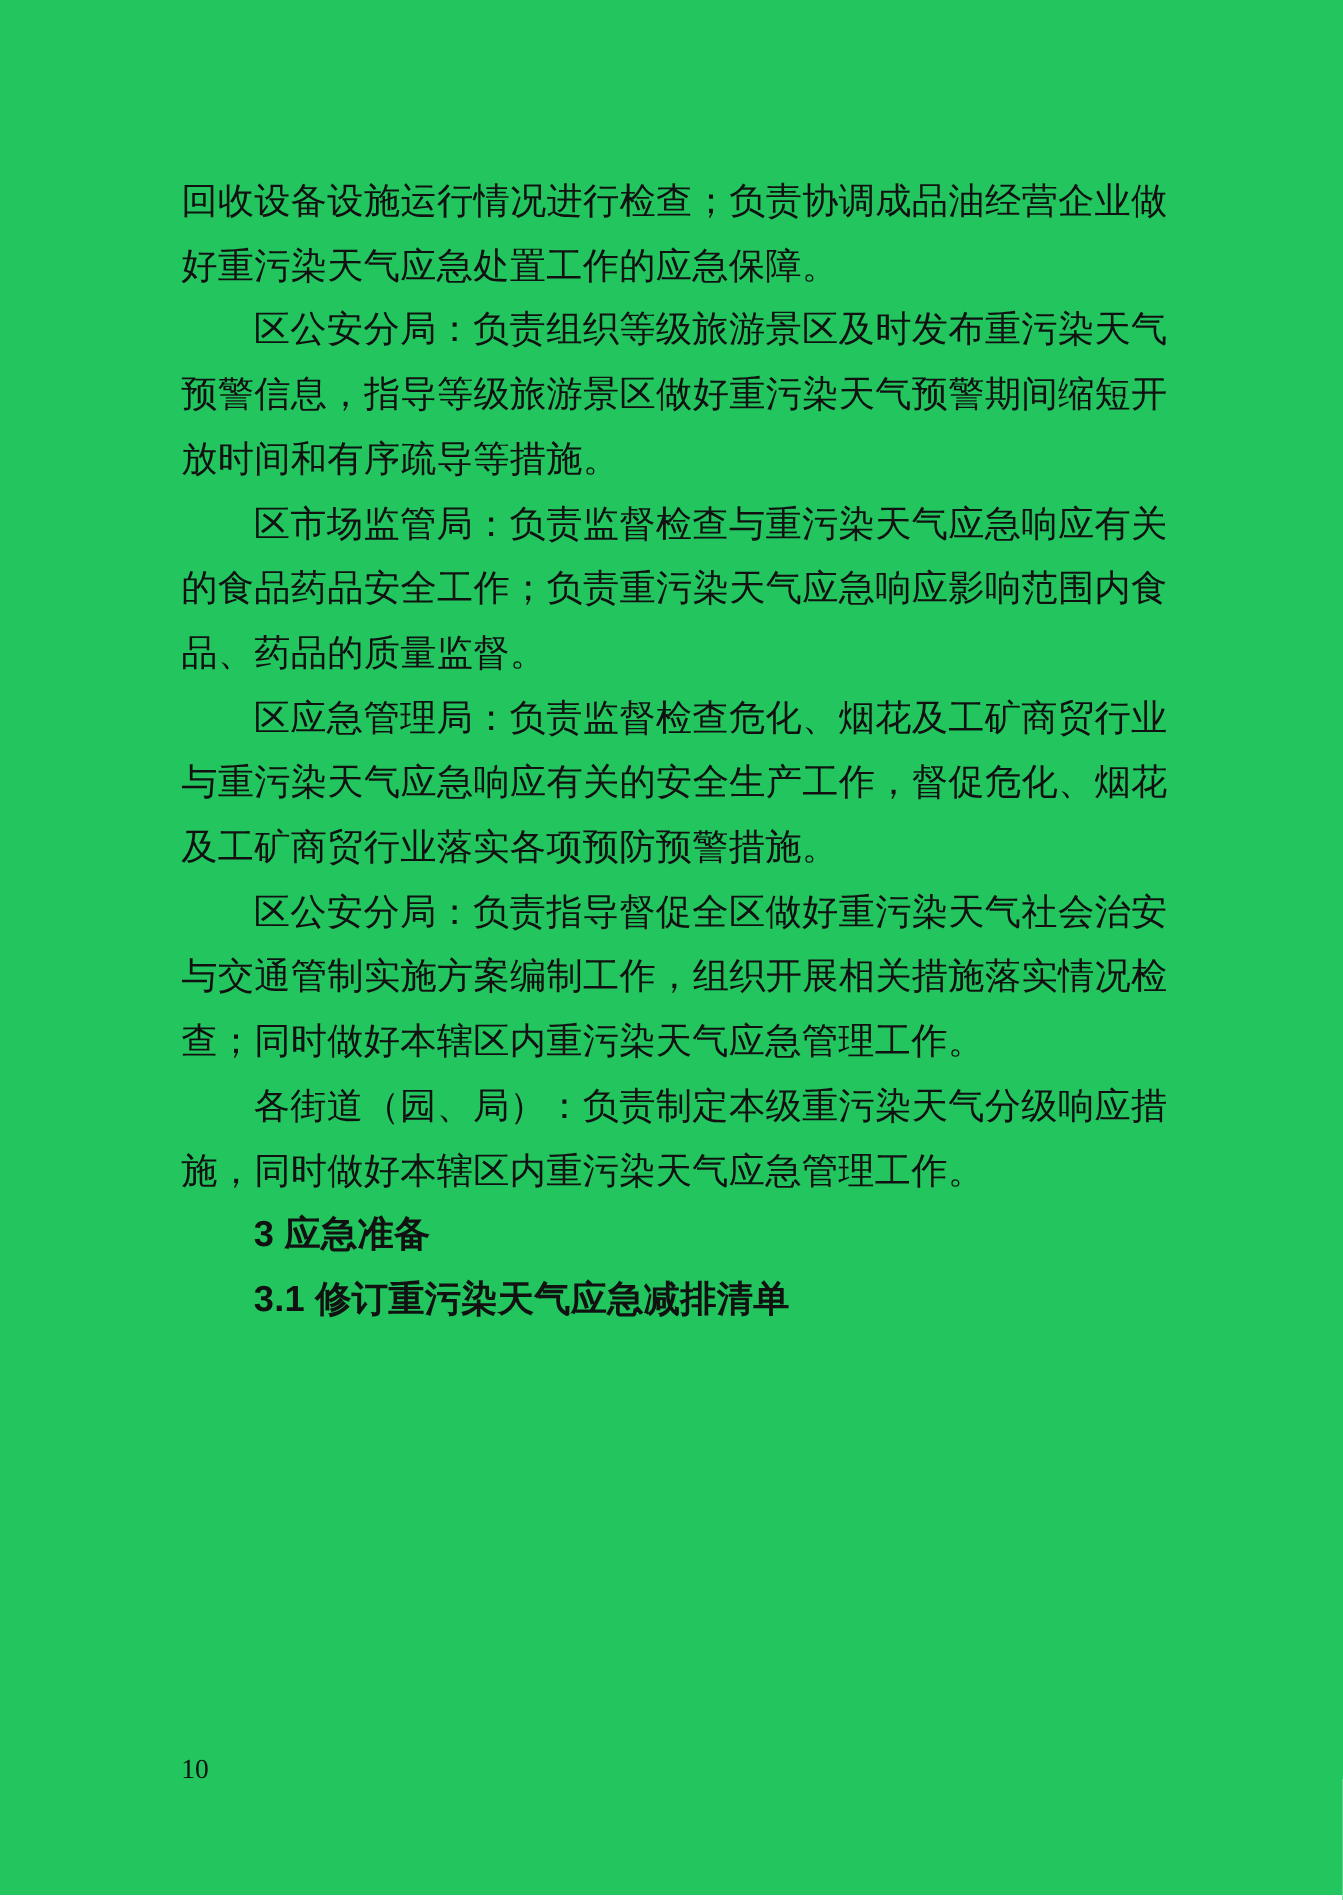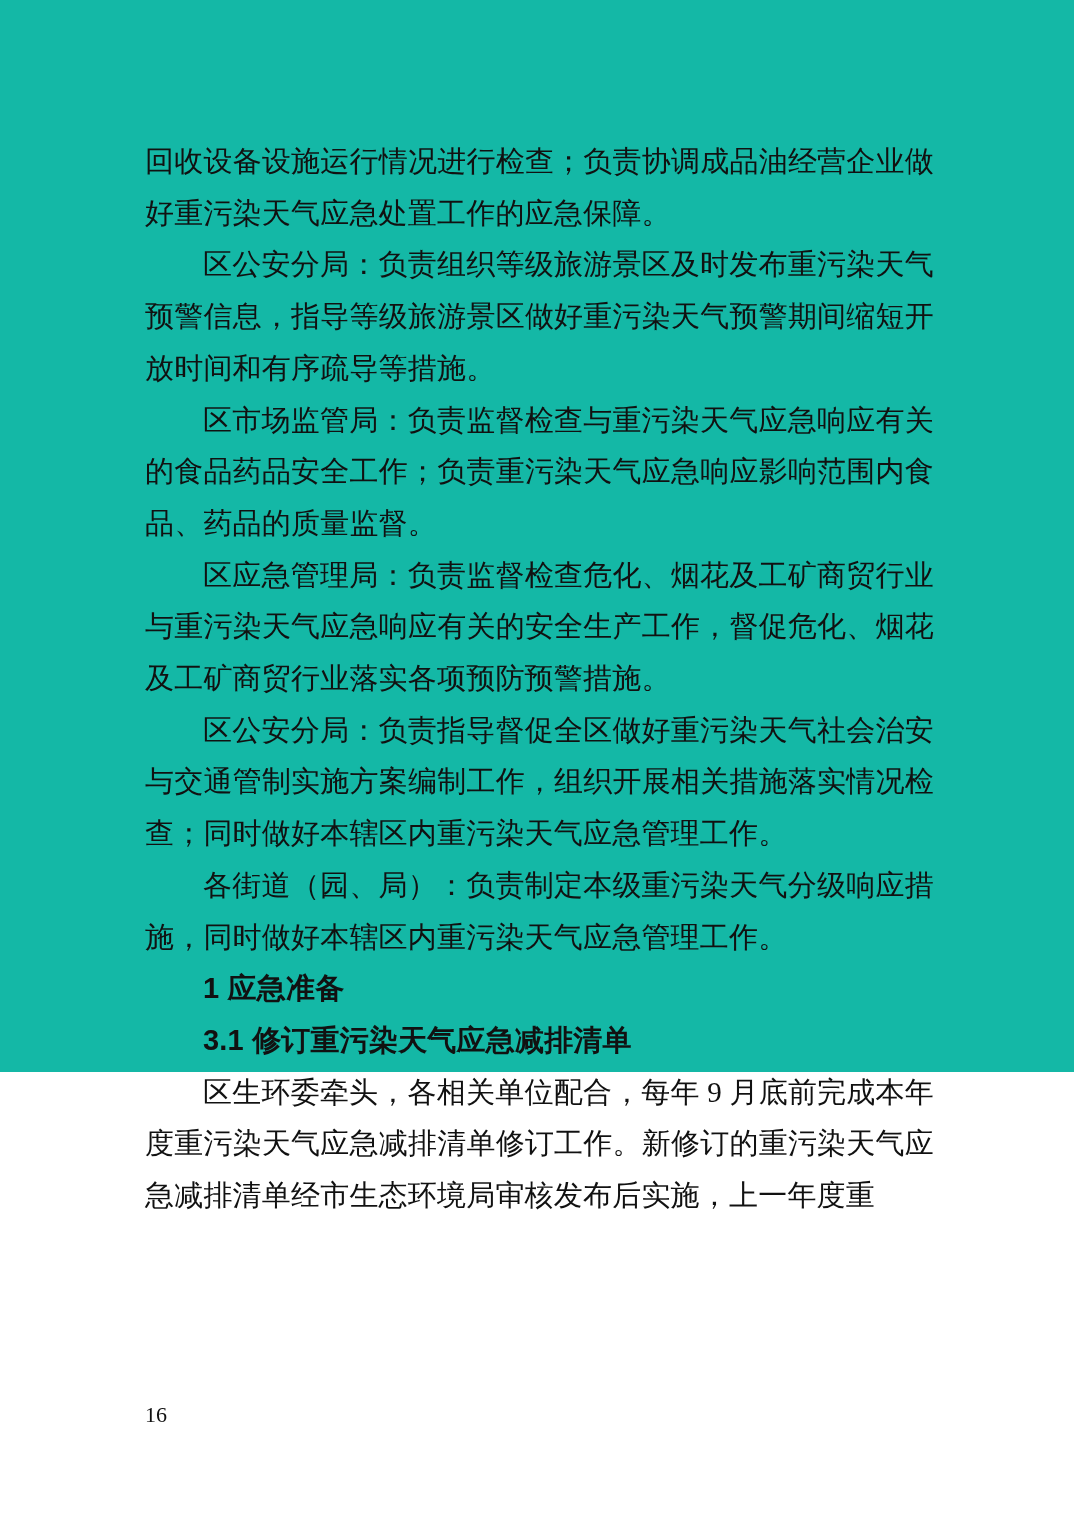--- a/index.html
+++ b/index.html
@@ -11,22 +11,22 @@
     height: 1520px;
     background: #ffffff;
     position: relative;
     overflow: hidden;
   }
   .doc-page {
     position: absolute;
     top: 0;
     left: 0;
     width: 1074px;
-    height: 1072px;
-    background: #14b8a6;
+    height: 1516px;
+    background: #22c55e;
   }
   .text-block {
     position: absolute;
     top: 136px;
     left: 145px;
     width: 789px;
   }
   .para {
     margin: 0;
     font-family: "Liberation Serif", "DejaVu Serif", serif;
@@ -76,18 +76,17 @@
 <body>
 
 <div class="doc-page">
   <div class="text-block">
     <p class="para no-indent">回收设备设施运行情况进行检查；负责协调成品油经营企业做好重污染天气应急处置工作的应急保障。</p>
     <p class="para">区公安分局：负责组织等级旅游景区及时发布重污染天气预警信息，指导等级旅游景区做好重污染天气预警期间缩短开放时间和有序疏导等措施。</p>
     <p class="para">区市场监管局：负责监督检查与重污染天气应急响应有关的食品药品安全工作；负责重污染天气应急响应影响范围内食品、药品的质量监督。</p>
     <p class="para">区应急管理局：负责监督检查危化、烟花及工矿商贸行业与重污染天气应急响应有关的安全生产工作，督促危化、烟花及工矿商贸行业落实各项预防预警措施。</p>
     <p class="para">区公安分局：负责指导督促全区做好重污染天气社会治安与交通管制实施方案编制工作，组织开展相关措施落实情况检查；同时做好本辖区内重污染天气应急管理工作。</p>
     <p class="para">各街道（园、局）：负责制定本级重污染天气分级响应措施，同时做好本辖区内重污染天气应急管理工作。</p>
-    <h3 class="heading-section">1 应急准备</h3>
+    <h3 class="heading-section">3 应急准备</h3>
     <h4 class="heading-subsection">3.1 修订重污染天气应急减排清单</h4>
-    <p class="para">区生环委牵头，各相关单位配合，每年 9 月底前完成本年度重污染天气应急减排清单修订工作。新修订的重污染天气应急减排清单经市生态环境局审核发布后实施，上一年度重</p>
   </div>
-  <div class="page-number">16</div>
+  <div class="page-number">10</div>
 </div>
 
 </body></html>

